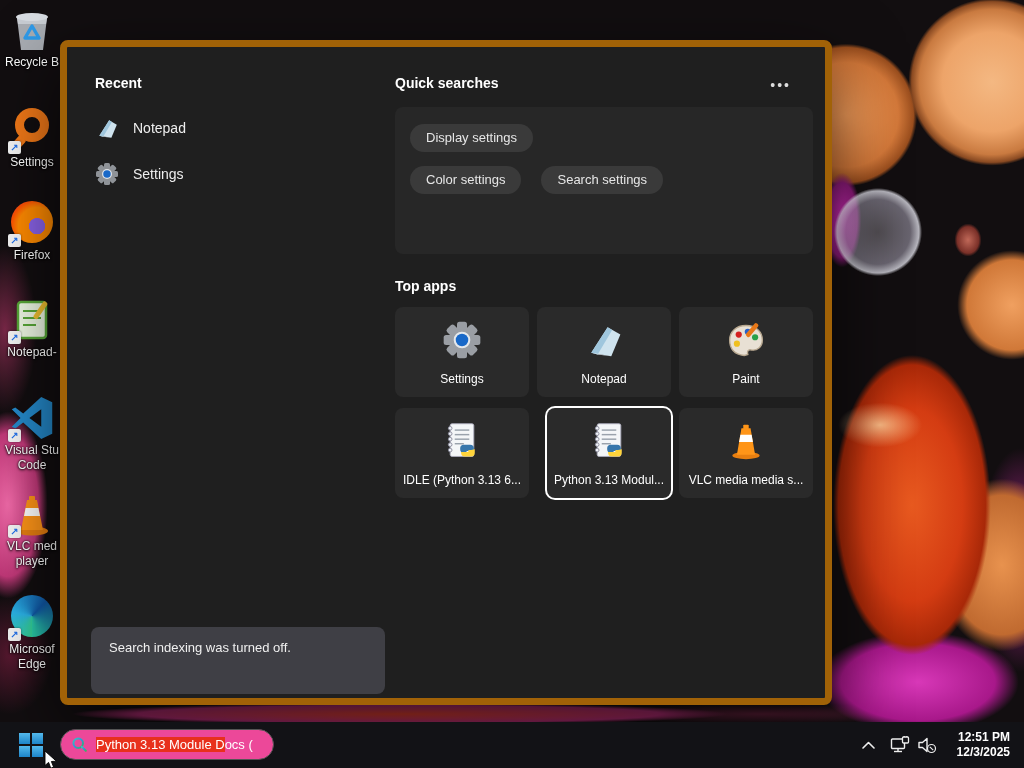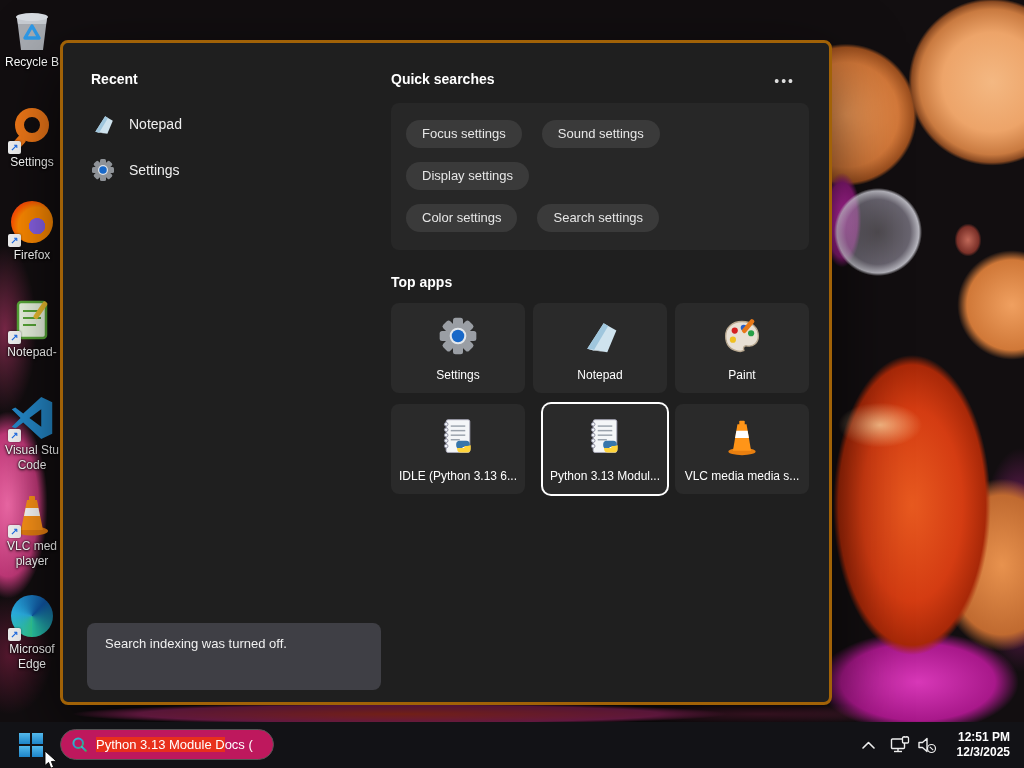--- a/index.html
+++ b/index.html
@@ -38,21 +38,21 @@
   .ring { width:34px; height:34px; margin:4px auto 0; border:9px solid #f07818; border-radius:50%; }
   .ring-handle { position:absolute; left:4px; bottom:2px; width:9px; height:14px;
     background:#f07818; transform:rotate(42deg); border-radius:2px; }
   .firefox-ball { width:42px; height:42px; margin:1px auto 0; border-radius:50%;
     background:radial-gradient(circle at 62% 60%, #8a63e8 0 22%, #ff8a00 23% 52%, #ff5500 70%, #e8175a 100%); }
   .edge-ball { width:42px; height:42px; margin:1px auto 0; border-radius:50%;
     background:conic-gradient(from 180deg at 50% 50%, #35d398, #2bb3e8 28%, #1058a8 62%, #2bd0a8 100%); }
 
   
   .panel { position:absolute; left:60px; top:40px; width:772px; height:665px; z-index:3;
-    background:#1f1f1f; border:3px solid #a16207; border-radius:8px;
+    background:#1f1f1f; border:7px solid #a16207; border-radius:8px;
     box-shadow:0 24px 70px rgba(0,0,0,.65); }
   .sec-title { position:absolute; font-size:14px; font-weight:bold; color:#fff; }
   .recent-item { position:absolute; left:28px; display:flex; align-items:center; gap:14px;
     width:210px; height:38px; border-radius:4px; cursor:default; }
   .recent-item .rlabel { font-size:14px; color:#eee; }
   .more-dots { position:absolute; right:34px; top:30px; color:#ddd; font-size:14px;
     letter-spacing:2px; cursor:pointer; }
   .quick-card { position:absolute; left:328px; top:60px; width:418px; height:147px;
     background:#272727; border-radius:8px; padding:17px 15px; }
   .pill-row { display:flex; gap:20px; margin-bottom:14px; }
@@ -71,21 +71,21 @@
   .notice .n2 { font-size:13px; color:#c4635c; line-height:20px; cursor:pointer; }
 
   
   .taskbar { position:absolute; left:0; bottom:0; width:1024px; height:46px;
     background:#121216; z-index:4; }
   .start-btn { position:absolute; left:16px; top:9px; width:30px; height:28px;
     display:flex; align-items:center; justify-content:center; cursor:pointer; }
   .winlogo { display:grid; grid-template-columns:11px 11px; grid-template-rows:11px 11px; gap:2px; }
   .winlogo div { background:linear-gradient(180deg,#53b9ec,#1d84c8); }
   .searchbox { position:absolute; left:60px; top:7px; width:214px; height:31px;
-    border-radius:16px; background:#be185d; border:1px solid #555;
+    border-radius:16px; background:#ec4899; border:1px solid #555;
     display:flex; align-items:center; padding:0 10px; cursor:text;text-align:center; }
   .searchbox .stext { margin-left:8px; font-size:13px; color:#fff; white-space:pre; }
   .searchbox .hl { background:#e8301c; color:#fff; }
   .tray-ic { position:absolute; top:0; height:46px; display:flex; align-items:center;
     justify-content:center; cursor:pointer; }
   .clock { position:absolute; left:946px; top:8px; width:64px; text-align:right;
     color:#fff; font-size:12px; line-height:15px; cursor:default;font-weight:bold; }
 
   .cursor { position:absolute; left:44px; top:751px; z-index:9; }
 
@@ -202,24 +202,20 @@
         <circle cx="24" cy="24" r="7.5" fill="#1868c8"></circle>
       </svg>
     </span>
     <span class="rlabel">Settings</span>
   </div>
 
   <div class="sec-title" style="left:328px; top:28px">Quick searches</div>
   <div class="more-dots">•••</div>
 
   <div class="quick-card">
-    <div class="pill-row">
-      <div class="pill">Focus settings</div>
-      <div class="pill">Sound settings</div>
-    </div>
     <div class="pill-row">
       <div class="pill">Display settings</div>
     </div>
     <div class="pill-row" style="margin-bottom:0">
       <div class="pill">Color settings</div>
       <div class="pill">Search settings</div>
     </div>
   </div>
 
   <div class="sec-title" style="left:328px; top:231px">Top apps</div>

